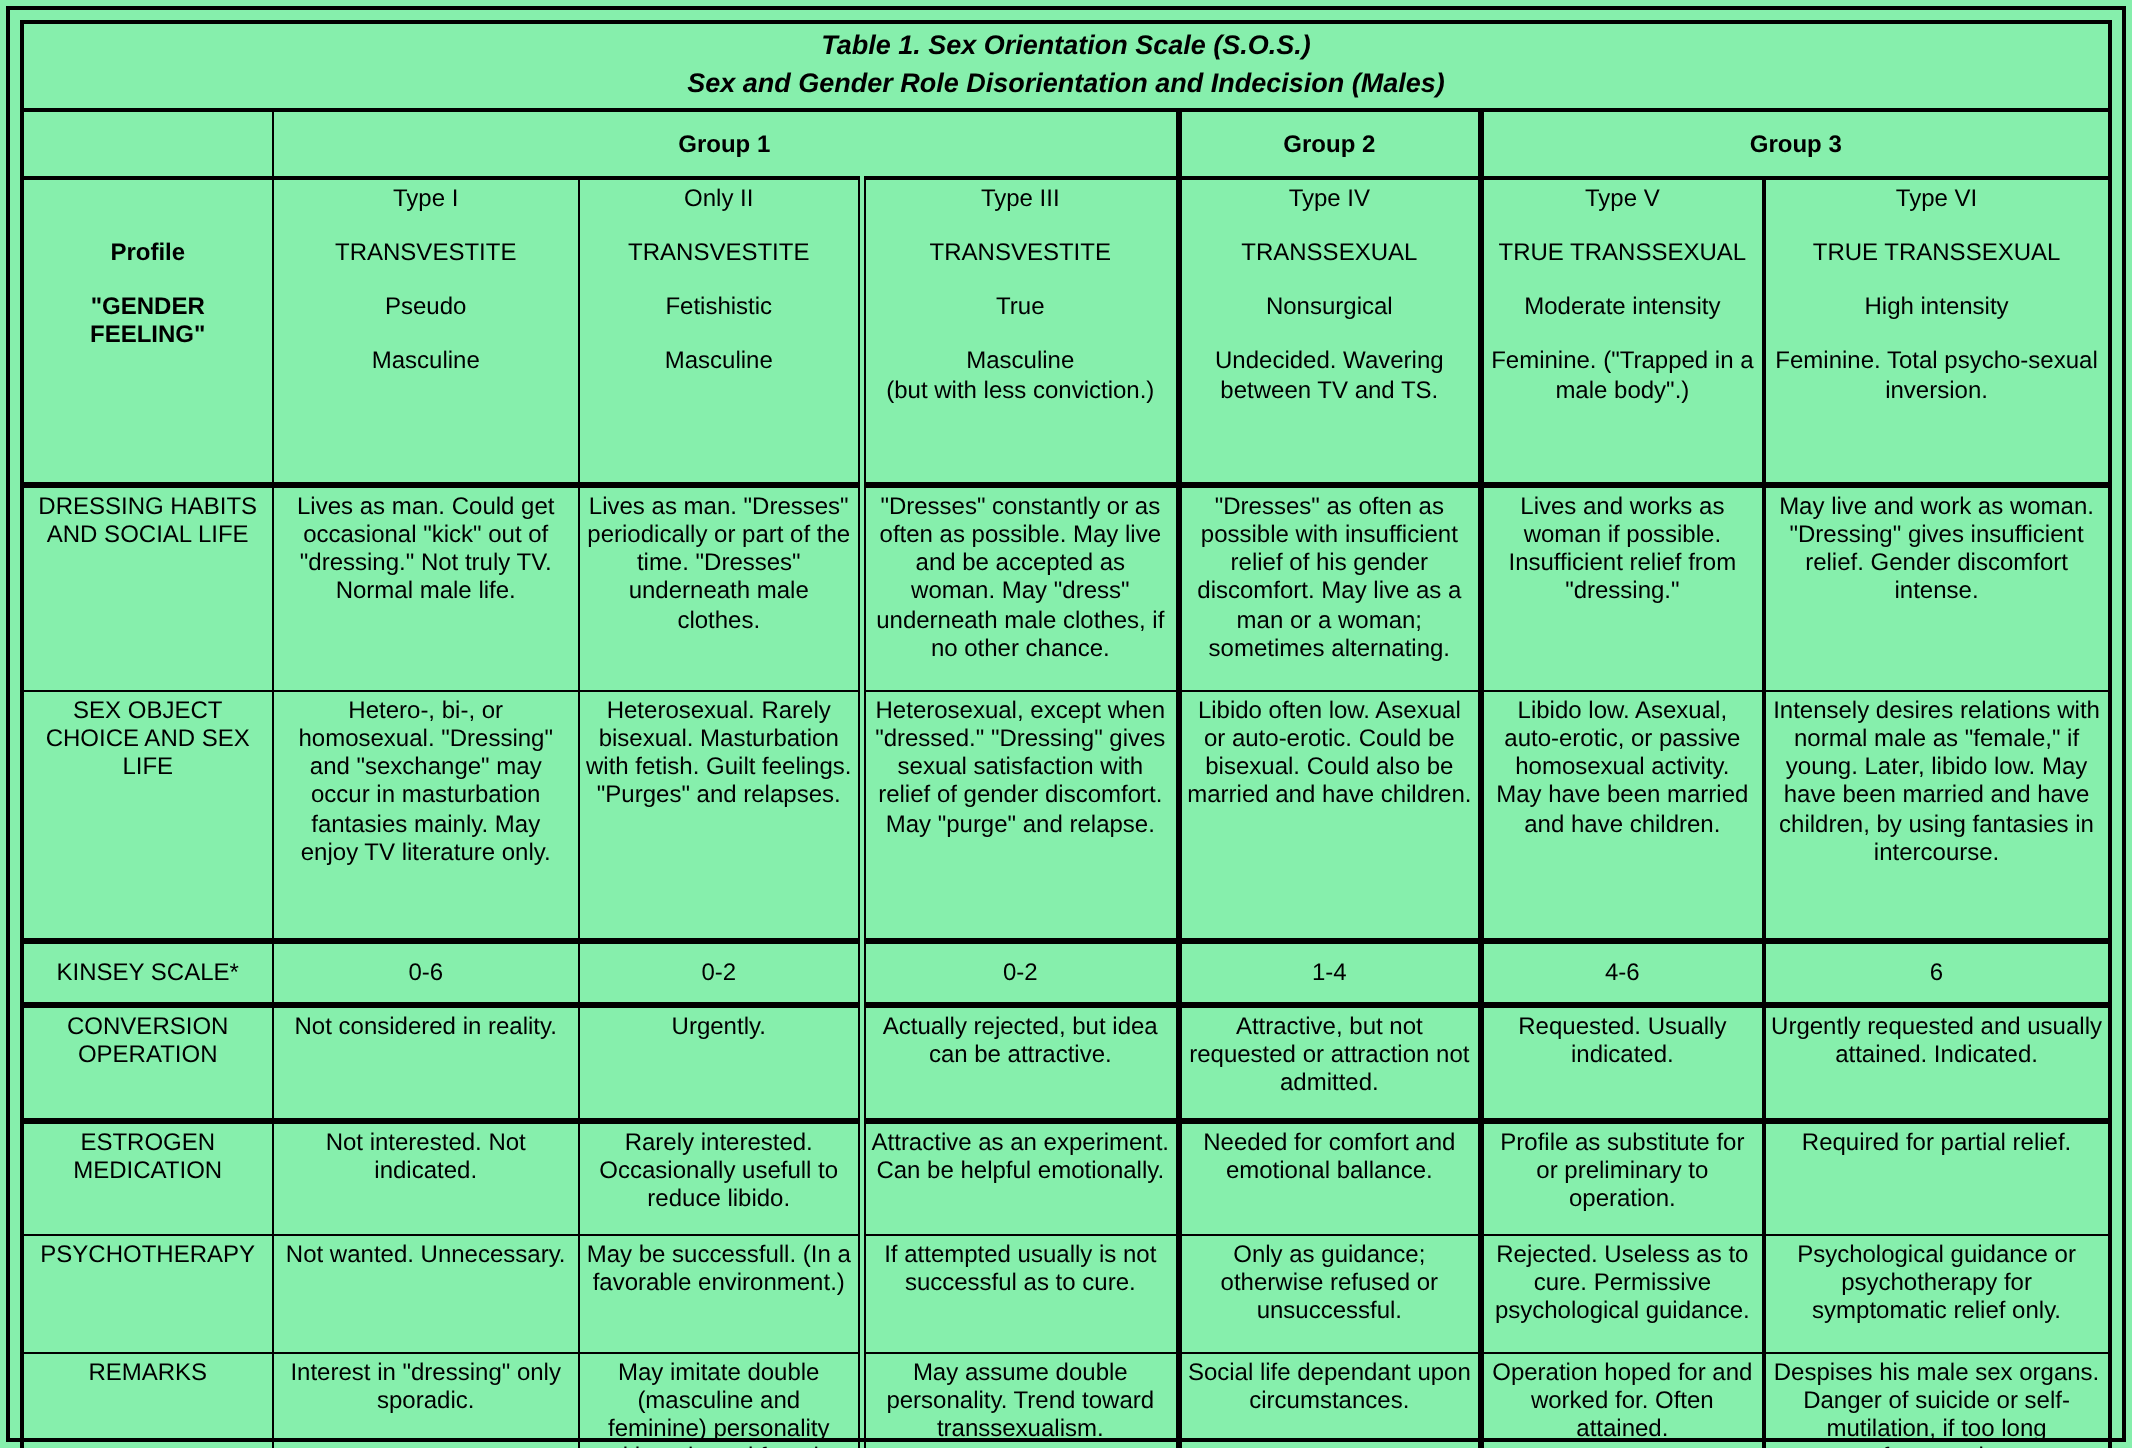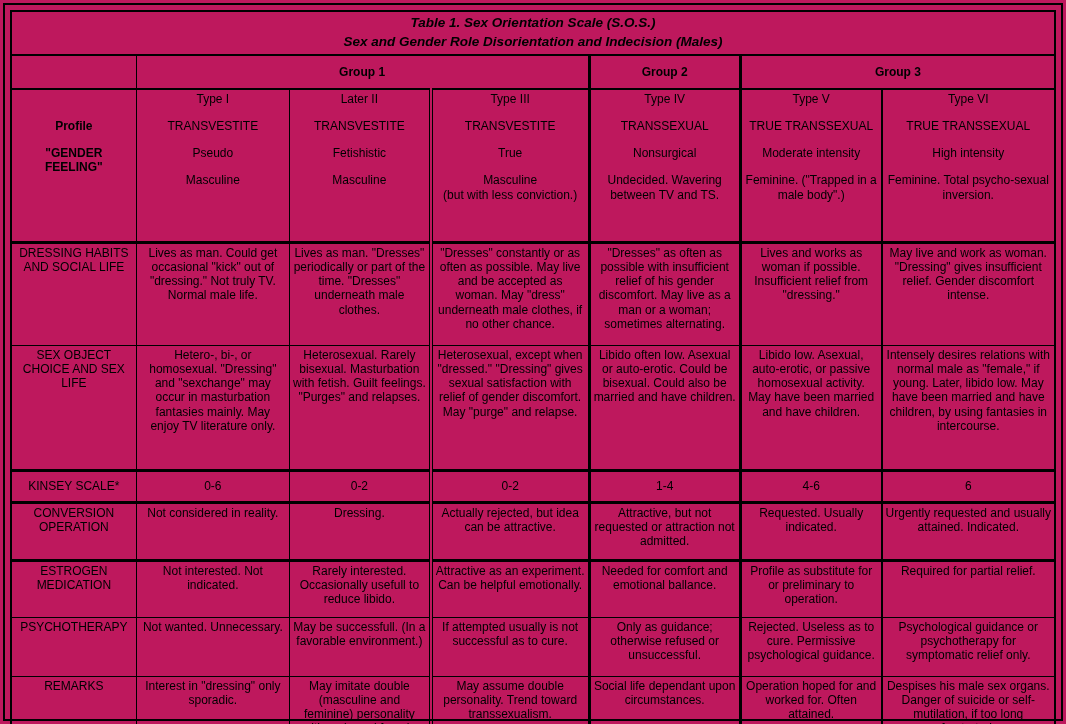--- a/index.html
+++ b/index.html
@@ -1,18 +1,18 @@
 <!DOCTYPE html>
 <html><head>
 <meta charset="utf-8">
 <style>
   html, body { margin: 0; padding: 0; background: #ffffff; }
   .page {
     width: 1066px; height: 724px; box-sizing: border-box;
-    padding: 3px; background: #be185d;
+    padding: 3px; background: #86efac;
     font-family: "Liberation Sans", "DejaVu Sans", sans-serif;
     color: #000;
   }
   .frame {
     width: 100%; height: 100%; box-sizing: border-box;
     border: 2px solid #000; padding: 5px;
   }
   table.sos {
     width: 100%; height: 704px;
     border-collapse: collapse; table-layout: fixed;
@@ -97,21 +97,21 @@
           <div class="pline">Profile</div>
           <div>"GENDER FEELING"</div>
         </td>
         <td>
           <div class="pline">Type I</div>
           <div class="pline">TRANSVESTITE</div>
           <div class="pline">Pseudo</div>
           <div>Masculine</div>
         </td>
         <td class="sep-dbl">
-          <div class="pline">Later II</div>
+          <div class="pline">Only II</div>
           <div class="pline">TRANSVESTITE</div>
           <div class="pline">Fetishistic</div>
           <div>Masculine</div>
         </td>
         <td class="sep-thick">
           <div class="pline">Type III</div>
           <div class="pline">TRANSVESTITE</div>
           <div class="pline">True</div>
           <div>Masculine</div>
           <div>(but with less conviction.)</div>
@@ -162,21 +162,21 @@
         <td class="sep-dbl">0-2</td>
         <td class="sep-thick">0-2</td>
         <td class="sep-thick">1-4</td>
         <td class="sep-med">4-6</td>
         <td>6</td>
       </tr>
 
       <tr class="r-conversion">
         <td>CONVERSION OPERATION</td>
         <td>Not considered in reality.</td>
-        <td class="sep-dbl">Dressing.</td>
+        <td class="sep-dbl">Urgently.</td>
         <td class="sep-thick">Actually rejected, but idea can be attractive.</td>
         <td class="sep-thick">Attractive, but not requested or attraction not admitted.</td>
         <td class="sep-med">Requested. Usually indicated.</td>
         <td>Urgently requested and usually attained. Indicated.</td>
       </tr>
 
       <tr class="r-estrogen">
         <td>ESTROGEN MEDICATION</td>
         <td>Not interested. Not indicated.</td>
         <td class="sep-dbl">Rarely interested. Occasionally usefull to reduce libido.</td>

